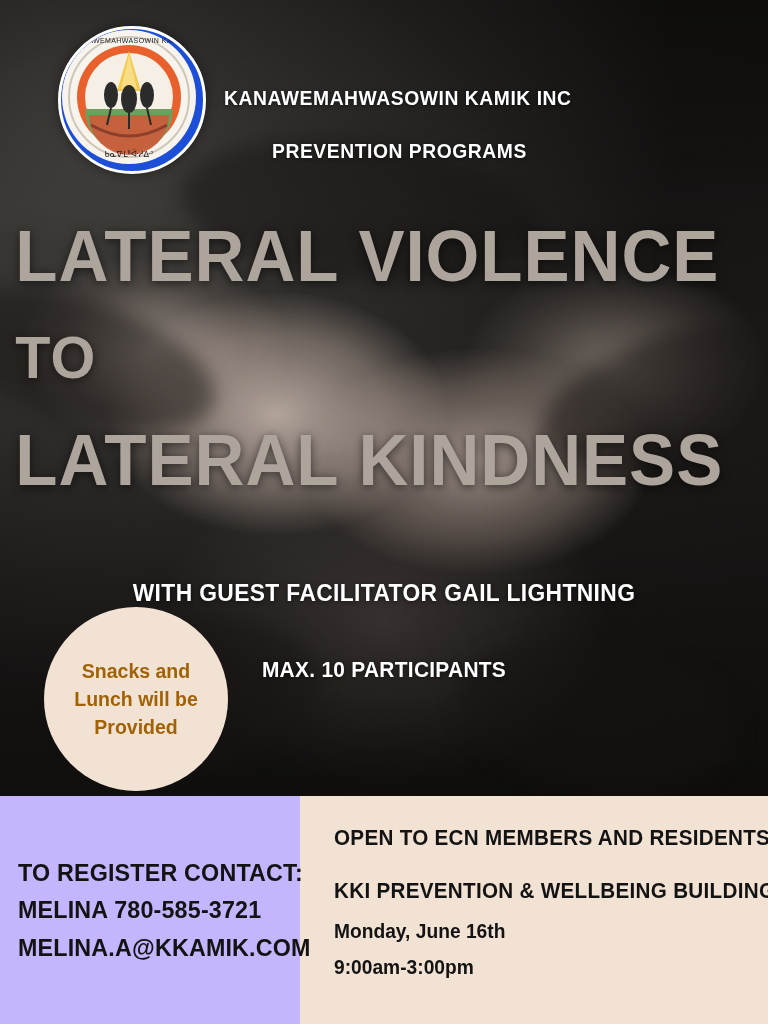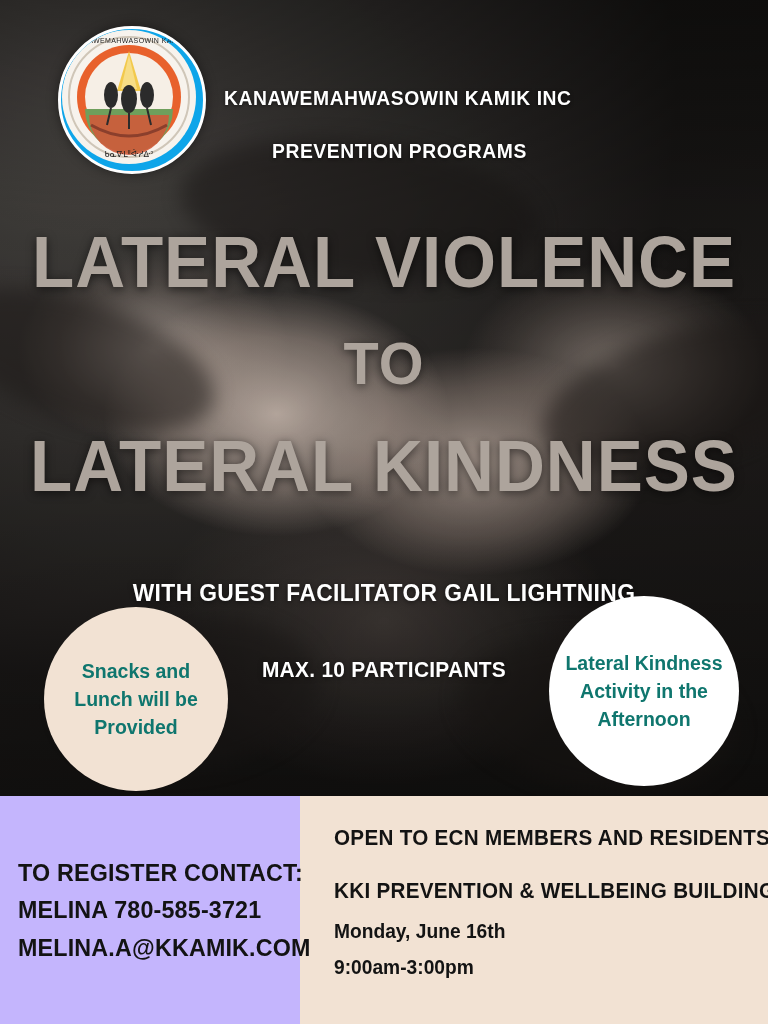--- a/index.html
+++ b/index.html
@@ -56,21 +56,21 @@
   .arm.a5 { width: 280px; height: 150px; right: 30px; top: 640px; background: #171412; transform: rotate(10deg); opacity:0.5; }
 
   
   .logo {
     position: absolute;
     left: 58px;
     top: 26px;
     width: 142px;
     height: 142px;
     border-radius: 50%;
-    background: #0ea5e9;
+    background: #1d4ed8;
     border: 3px solid #ffffff;
     box-shadow: 0 0 12px rgba(0,0,0,0.45);
     overflow: hidden;
   }
   .logo svg { display: block; }
 
   
   .org {
     position: absolute;
     left: 224px;
@@ -95,22 +95,22 @@
     transform: scaleX(0.94);
     transform-origin: left center;
     text-shadow: 0 1px 4px rgba(0,0,0,0.6);
   }
 
   
   .title-block {
     position: absolute;
     left: 0;
     right: 0;
-    top: 226px;
-    text-align: center;
+    top: 220px;
+    text-align: left;
     color: #ada49c;
     text-shadow: 0 2px 10px rgba(0,0,0,0.55);
   }
   .t-line {
     font-weight: 700;
     letter-spacing: 1px;
     line-height: 1;
     transform: scaleX(0.96);
   }
   .t1 { font-size: 72px; }
@@ -143,21 +143,21 @@
   }
 
   
   .bubble {
     position: absolute;
     border-radius: 50%;
     display: flex;
     align-items: center;
     justify-content: center;
     text-align: center;
-    color: #0f766e;
+    color: #a16207;
     font-weight: 700;
     line-height: 1.45;
   }
   .bubble-left {
     left: 44px;
     top: 607px;
     width: 184px;
     height: 184px;
     background: #f2e2d3;
     font-size: 19.5px;
@@ -265,23 +265,20 @@
     <div class="t-line t2">TO</div>
     <div class="t-line t3">LATERAL KINDNESS</div>
   </div>
 
   <div class="subtitle">WITH GUEST FACILITATOR GAIL LIGHTNING</div>
   <div class="maxline">MAX. 10 PARTICIPANTS</div>
 
   <div class="bubble bubble-left">
     <span>Snacks and Lunch will be Provided</span>
   </div>
-  <div class="bubble bubble-right">
-    <span>Lateral Kindness Activity in the Afternoon</span>
-  </div>
 
   <div class="bottom">
     <div class="bottom-left">
       <div class="contact-line">TO REGISTER CONTACT:</div>
       <div class="contact-line">MELINA 780-585-3721</div>
       <div class="contact-line">MELINA.A@KKAMIK.COM</div>
     </div>
     <div class="bottom-right">
       <div class="info-line info-1">OPEN TO ECN MEMBERS AND RESIDENTS</div>
       <div class="info-line info-2">KKI PREVENTION &amp; WELLBEING BUILDING</div>

